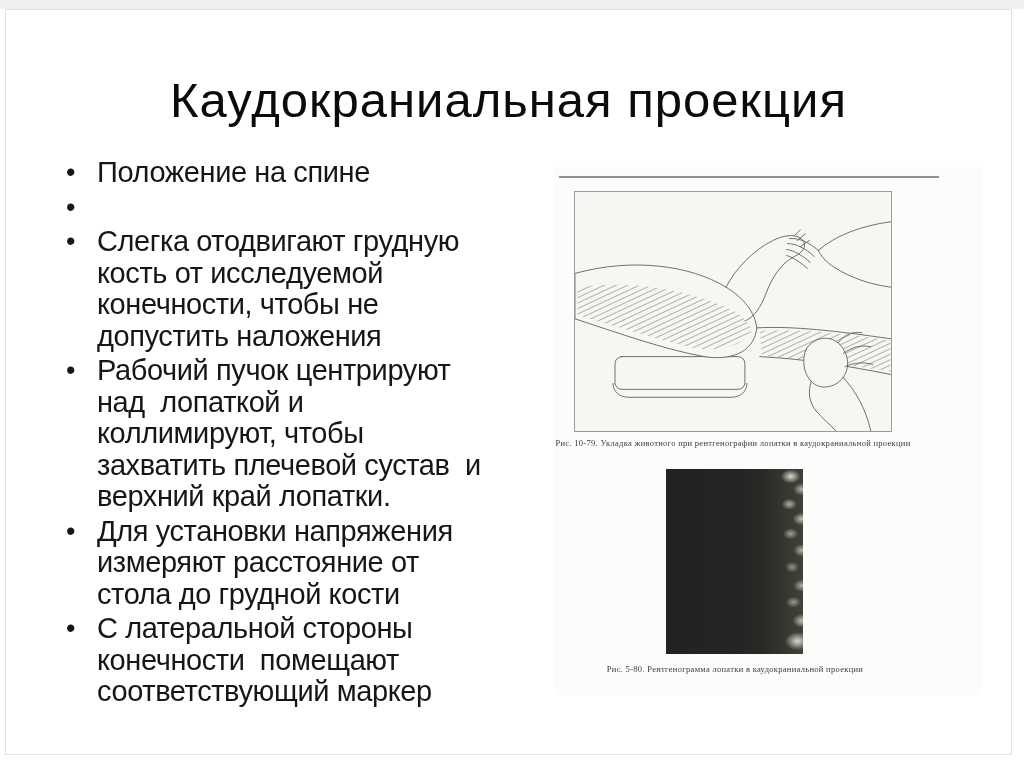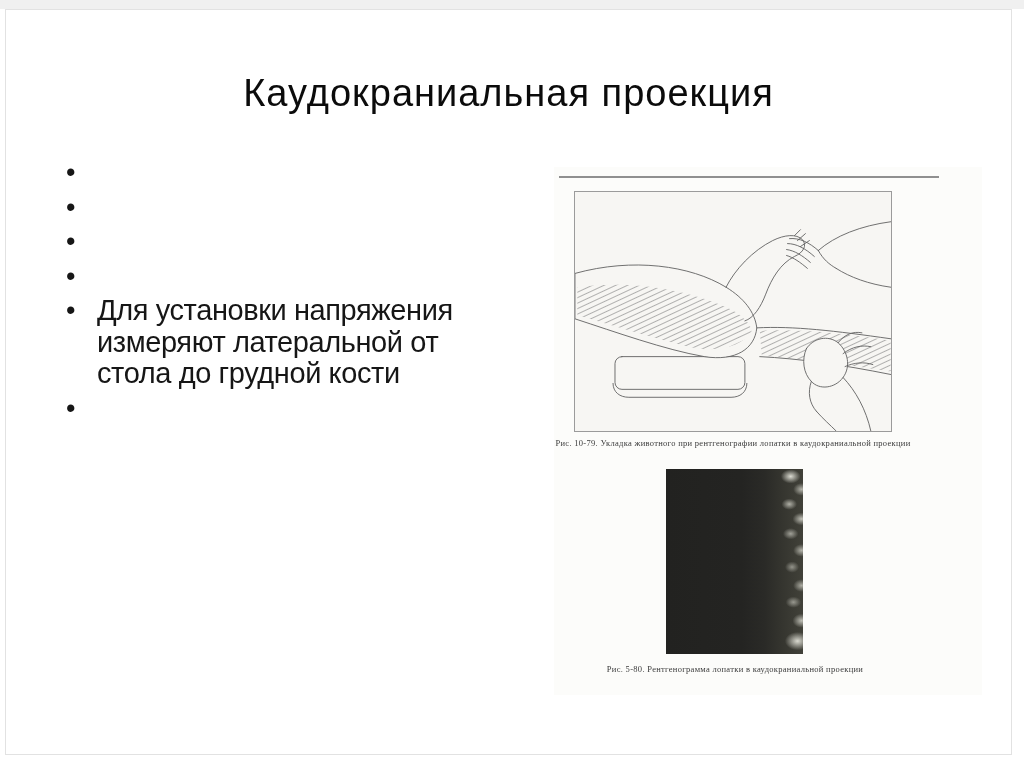--- a/index.html
+++ b/index.html
@@ -4,21 +4,21 @@
 <style>
   * { margin:0; padding:0; box-sizing:border-box; }
   html,body { width:1024px; height:767px; background:#ffffff; overflow:hidden;
               font-family:"Liberation Sans", sans-serif; }
   .canvas { position:relative; width:1024px; height:767px; background:#ffffff; }
   .frame-top { position:absolute; left:0; top:0; width:1024px; height:9px; background:#f0f0f0; }
   .slide { position:absolute; left:5px; top:9px; width:1007px; height:746px;
            background:#ffffff; border:1px solid #e2e2e2; }
 
   .title { position:absolute; top:62px; left:0; width:100%; text-align:center;
-           font-size:38px; font-weight:400; letter-spacing:1px; color:#0b0b0b;
+           font-size:49px; font-weight:400; letter-spacing:1px; color:#0b0b0b;
            line-height:1.15; white-space:nowrap; }
 
   .bullets { position:absolute; left:55px; top:147px; width:485px; list-style:none;
              font-size:29px; line-height:31.5px; color:#161616; }
   .bullets li { display:flex; margin-bottom:3px; }
   .bullets .marker { flex:0 0 36px; text-align:left; padding-left:5px; font-size:27px; }
   .bullets .btext { white-space:pre-wrap; letter-spacing:-0.4px; }
 
   .scan { position:absolute; left:548px; top:157px; width:428px; height:528px;
           background:#fcfcfa; }
@@ -57,38 +57,51 @@
 
 <div class="canvas">
   <div class="frame-top"></div>
   <div class="slide">
 
     <h1 class="title">Каудокраниальная проекция</h1>
 
     <ul class="bullets">
       <li>
         <span class="marker">•</span>
+        <span class="btext">Положение на спине</span>
       </li>
       <li>
         <span class="marker">•</span>
       </li>
       <li>
         <span class="marker">•</span>
+        <span class="btext">Слегка отодвигают грудную
+кость от исследуемой
+конечности, чтобы не
+допустить наложения</span>
       </li>
       <li>
         <span class="marker">•</span>
+        <span class="btext">Рабочий пучок центрируют
+над  лопаткой и
+коллимируют, чтобы
+захватить плечевой сустав  и
+верхний край лопатки.</span>
       </li>
       <li>
         <span class="marker">•</span>
         <span class="btext">Для установки напряжения
-измеряют латеральной от
+измеряют расстояние от
 стола до грудной кости</span>
       </li>
       <li>
         <span class="marker">•</span>
+        <span class="btext">С латеральной стороны
+конечности  помещают
+соответствующий маркер</span>
       </li>
     </ul>
 
     <div class="scan">
       <div class="scan-topline"></div>
 
       <div class="fig1">
         <svg viewBox="0 0 318 241" width="316" height="239">
           <defs>
             <pattern id="hatch" patternUnits="userSpaceOnUse" width="5" height="5" patternTransform="rotate(-25)">

